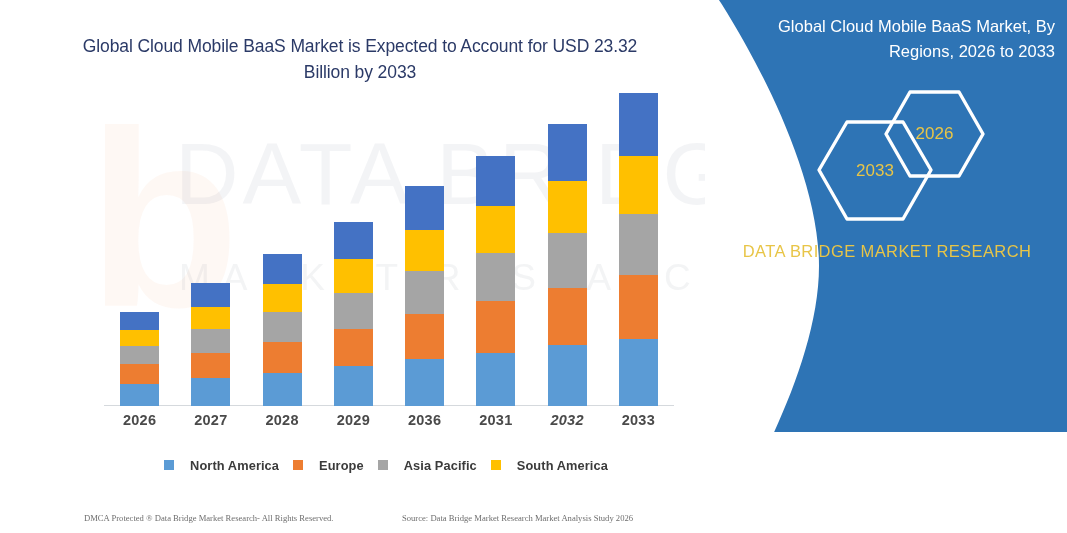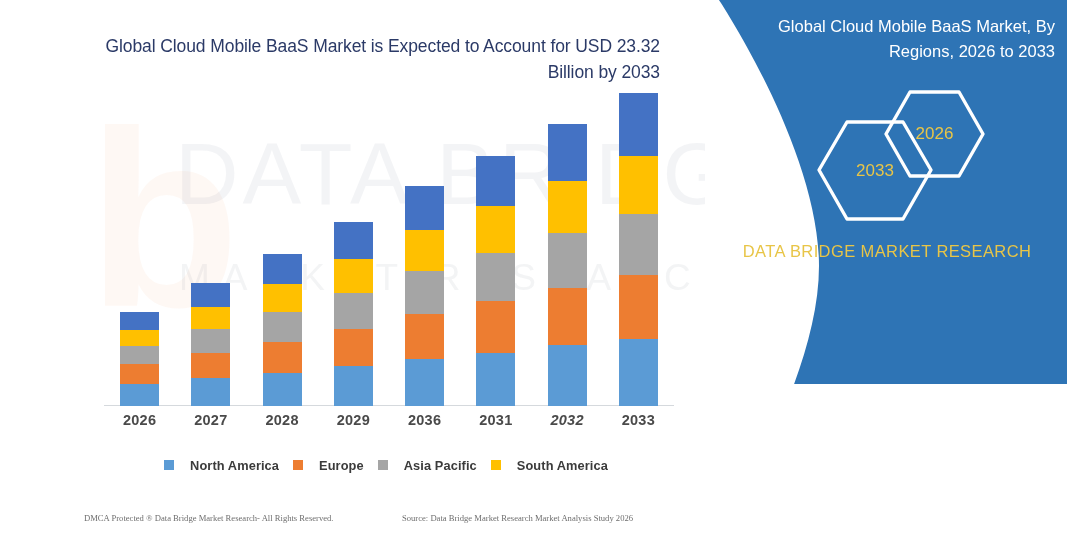--- a/index.html
+++ b/index.html
@@ -12,21 +12,21 @@
   }
 
   
   #left-panel {
     position:absolute; left:0; top:0; width:760px; height:533px;
     background:#ffffff;
   }
 
   #chart-title {
     position:absolute; left:60px; top:33px; width:600px;
-    text-align:right;
+    text-align:center;
     font-size:17.5px; line-height:26px;
     color:#2b3a67; font-weight:400;
     letter-spacing:-0.1px;
   }
 
   
   #watermark {
     position:absolute; left:105px; top:105px; width:600px; height:300px;
     pointer-events:none; user-select:none;
     z-index:0; overflow:hidden;
@@ -97,21 +97,21 @@
   }
   .footer-text {
     font-family:Liberation Serif, serif;
     font-size:8.6px; color:#6e6e6e; white-space:nowrap;
   }
   #footer-dmca { position:absolute; left:84px; }
   #footer-source { position:absolute; left:402px; }
 
   
   #right-panel {
-    position:absolute; right:0; top:0; width:360px; height:384px;
+    position:absolute; right:0; top:0; width:360px; height:432px;
     overflow:hidden;
   }
   #panel-shape {
     position:absolute; left:0; top:0; width:360px; height:533px;
   }
   .panel-content { position:absolute; z-index:3; }
 
   #panel-title {
     left:28px; top:14px; width:320px;
     text-align:right;

